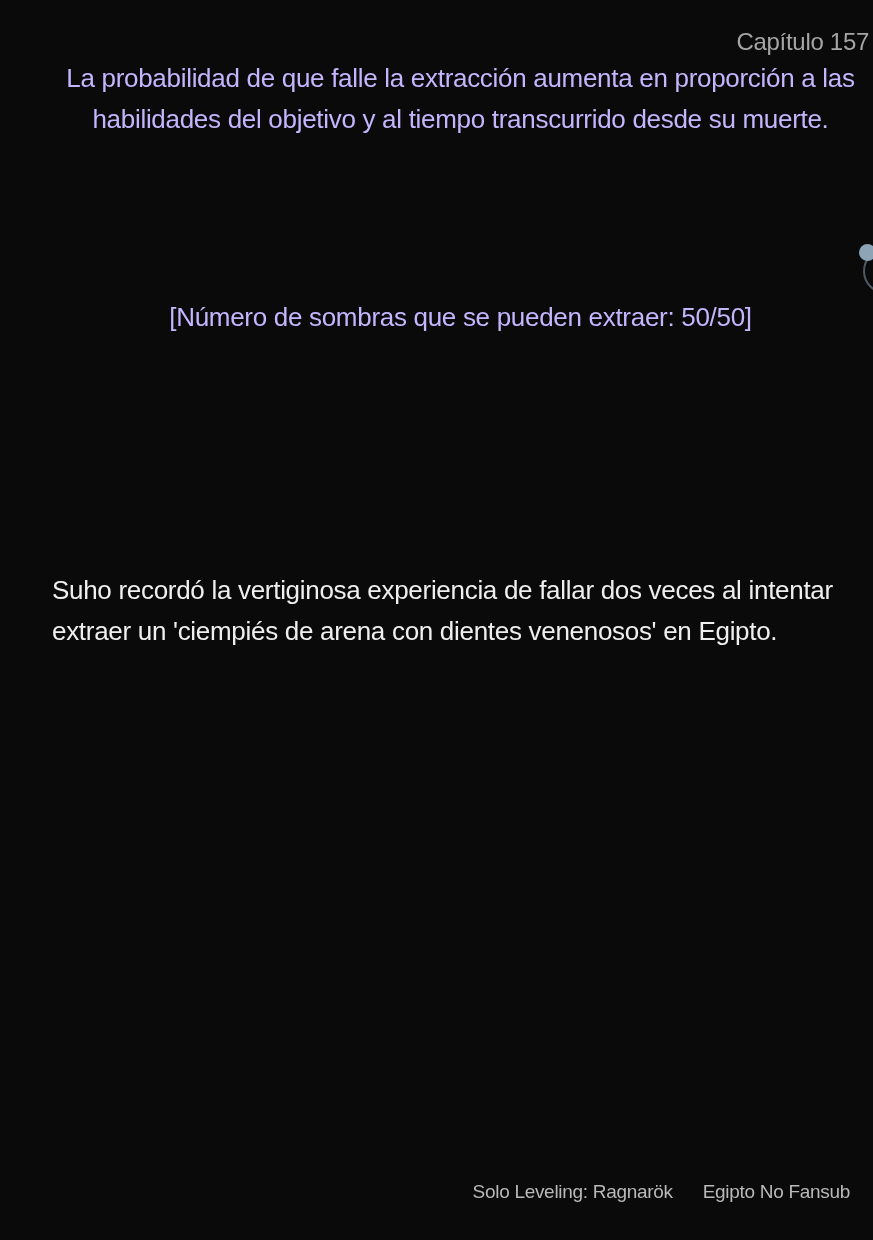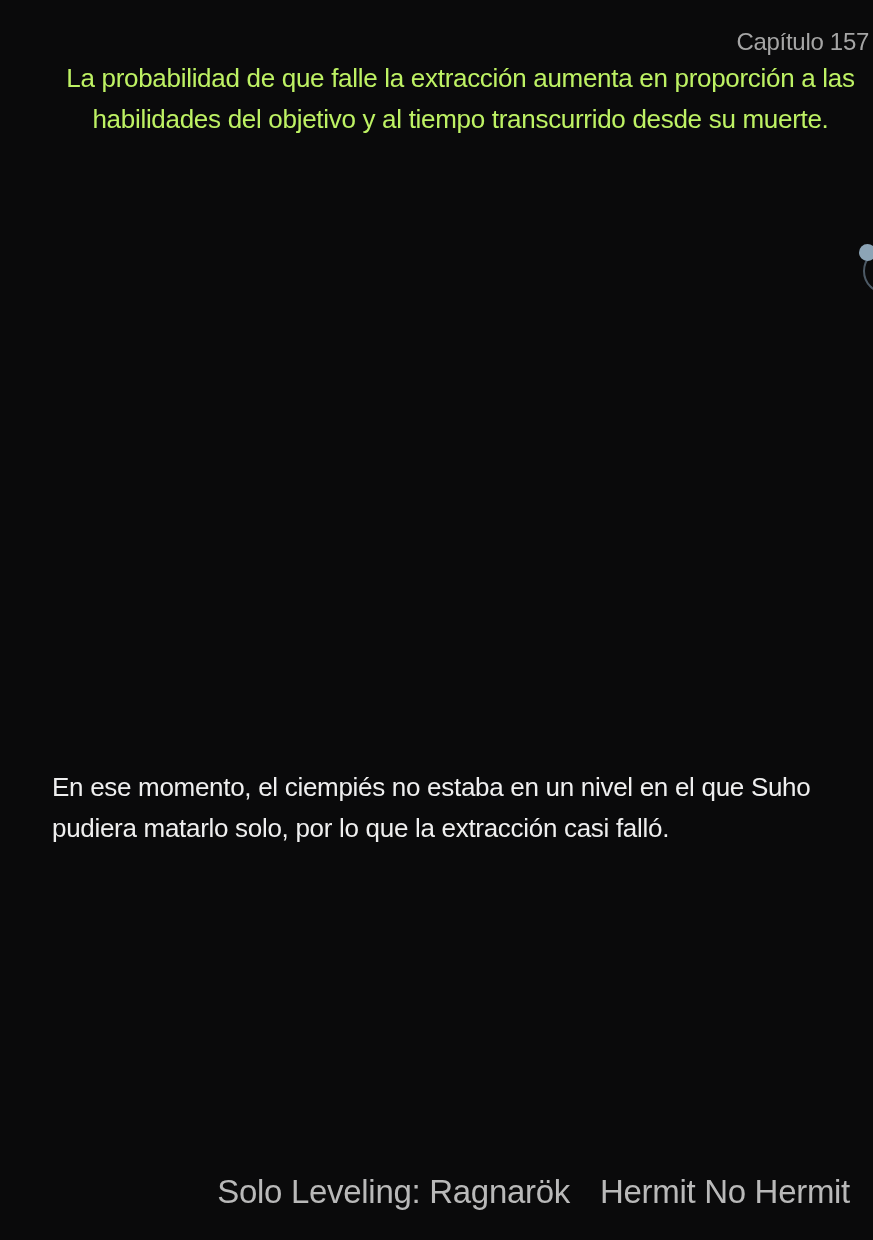--- a/index.html
+++ b/index.html
@@ -29,21 +29,21 @@
     text-align: right;
   }
   .para {
     position: absolute;
     left: 28px;
     right: 28px;
     font-size: 26px;
     line-height: 41px;
   }
   .para.system {
-    color: #bef264;
+    color: #c4b5fd;
     text-align: center;
   }
   .para.thought {
     color: #2a6486;
     text-align: left;
   }
   .para.narration {
     color: #efefef;
     text-align: left;
   }
@@ -89,44 +89,45 @@
     border-radius: 50%;
   }
   .footer {
     position: absolute;
     top: 1176px;
     left: 28px;
     right: 47px;
     display: flex;
     justify-content: flex-end;
     gap: 30px;
-    font-size: 33px;
+    font-size: 19px;
     line-height: 32px;
     color: #b9b9b9;
   }
 </style>
 </head>
 <body>
 
 <div class="page">
 
   <div class="chapter-label">Capítulo 157</div>
 
   <div class="para system p1">La probabilidad de que falle la extracción aumenta en proporción a las habilidades del objetivo y al tiempo transcurrido desde su muerte.</div>
 
 
+  <div class="para system p3">[Número de sombras que se pueden extraer: 50/50]</div>
 
   <div class="comment-badge">
     <span class="count">15</span>
     <span class="dot"></span>
   </div>
 
 
+  <div class="para narration p5">Suho recordó la vertiginosa experiencia de fallar dos veces al intentar extraer un 'ciempiés de arena con dientes venenosos' en Egipto.</div>
 
-  <div class="para narration p6">En ese momento, el ciempiés no estaba en un nivel en el que Suho pudiera matarlo solo, por lo que la extracción casi falló.</div>
 
 
   <div class="footer">
     <span>Solo Leveling: Ragnarök</span>
-    <span>Hermit No Hermit</span>
+    <span>Egipto No Fansub</span>
   </div>
 
 </div>
 
 </body></html>

